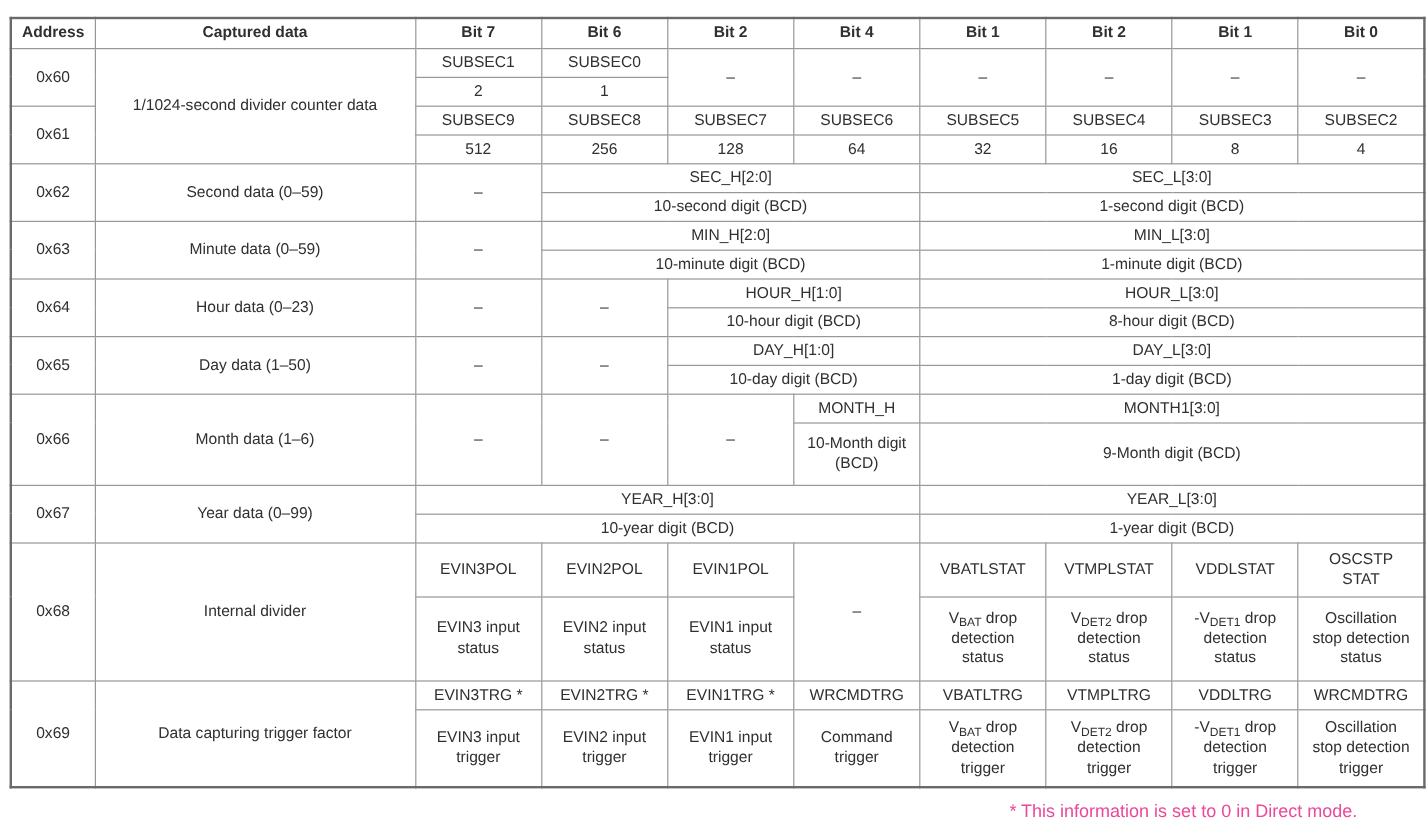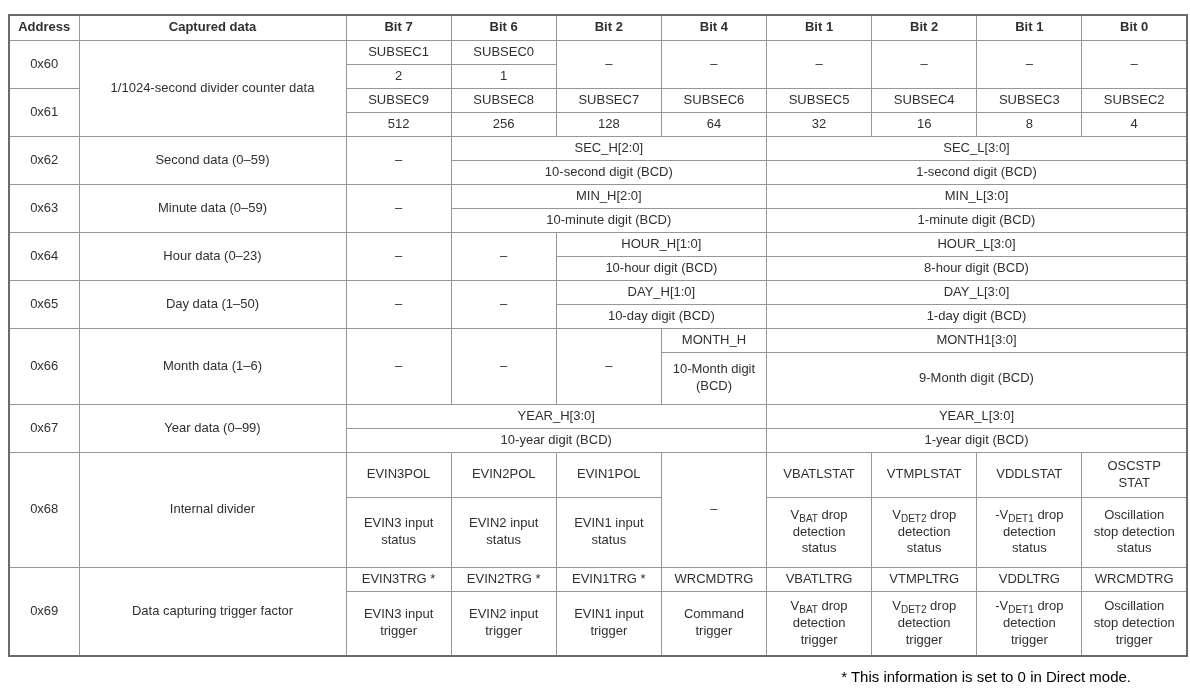--- a/index.html
+++ b/index.html
@@ -28,21 +28,21 @@
   col.c-cap{width:267px;}
   tr.h25{height:25px;padding-left:20px;}
   tr.h24{height:24px;}
   tr.h45{height:45px;}
   tr.h52{height:52px;}
   tr.h65{height:65px;}
   tr.h70{height:70px;}
   sub.sb{font-size:10px;line-height:1;vertical-align:baseline;position:relative;top:3px;}
   .footnote{
     margin:11px 59px 0 0;text-align:right;
-    font-size:15px;color:#000000;
+    font-size:15px;color:#ec4899;
   }
 </style>
 </head>
 <body>
 
 <div>
   <table class="reg">
     <colgroup>
       <col class="c-addr">
         <col class="c-cap">

